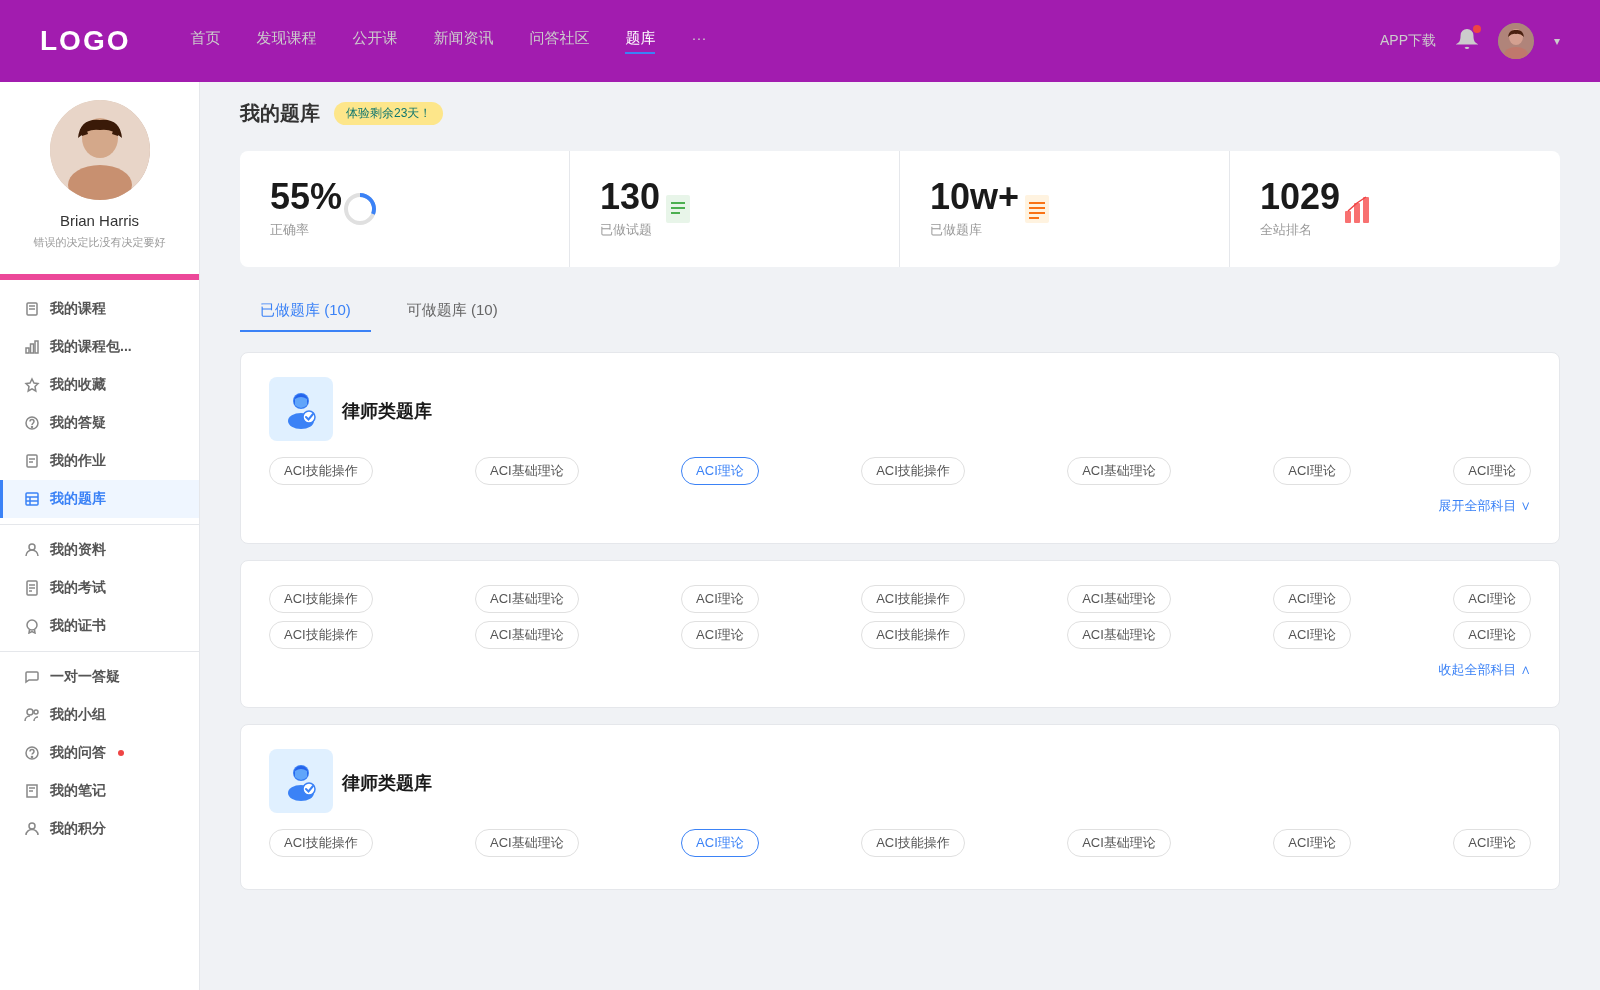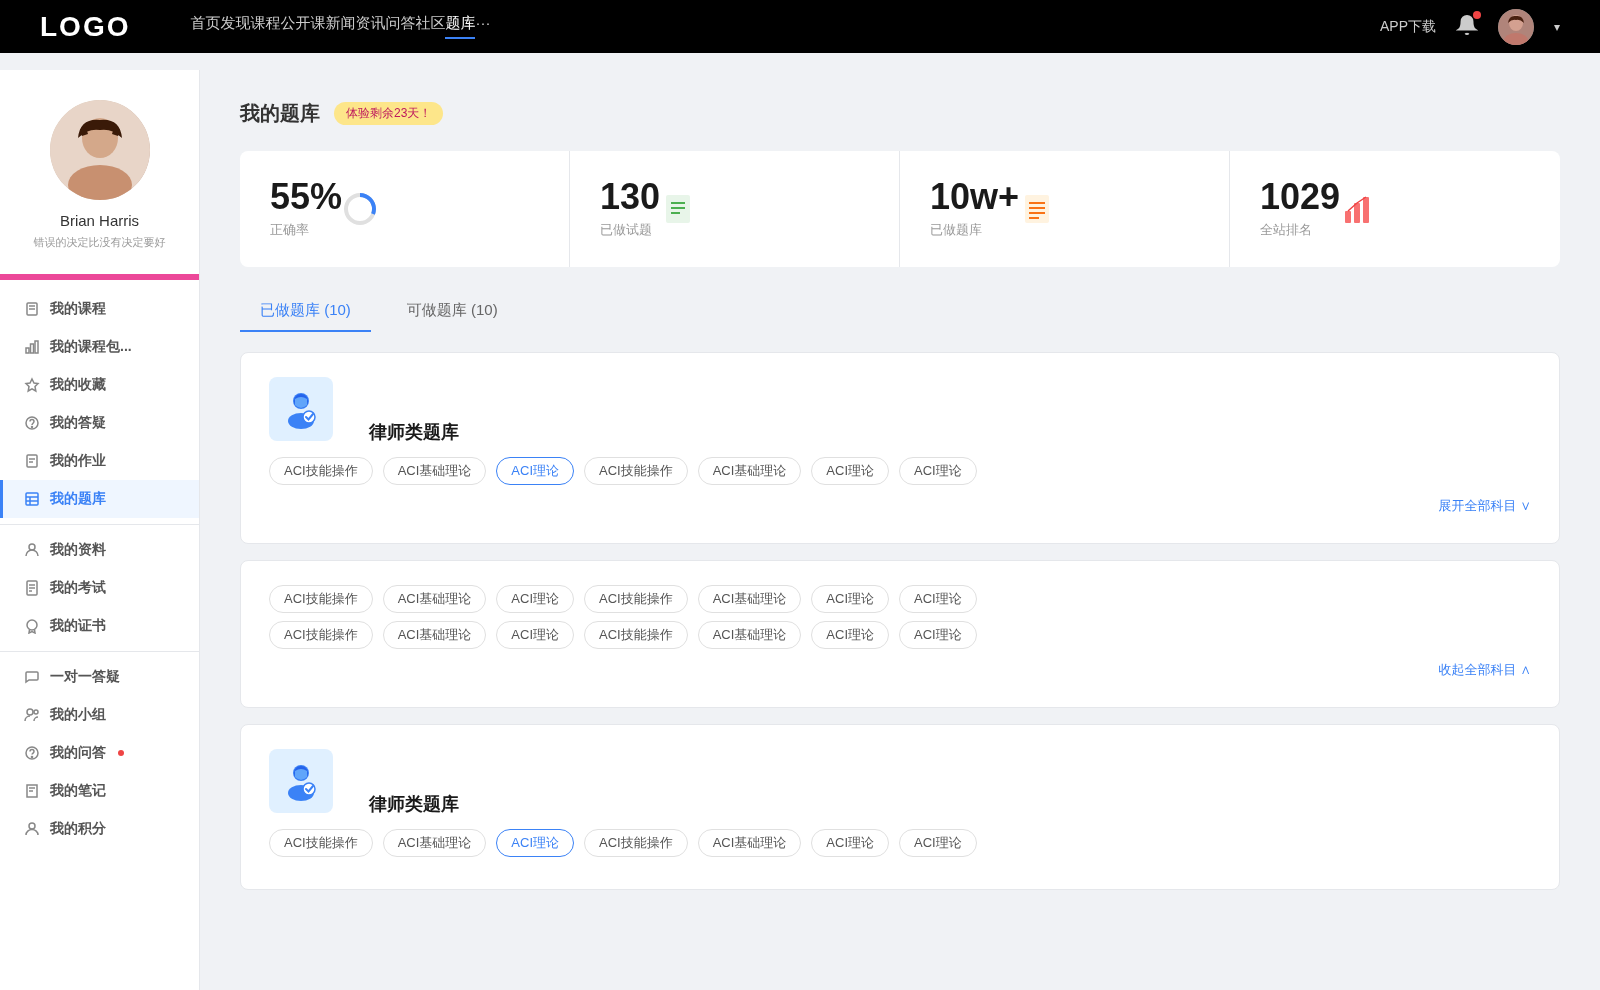--- a/index.html
+++ b/index.html
@@ -1,37 +1,38 @@
 <!DOCTYPE html>
 <html><head>
   <meta charset="utf-8">
   <style>
     * { box-sizing: border-box; margin: 0; padding: 0; }
     body { font-family: -apple-system, BlinkMacSystemFont, 'PingFang SC', 'Microsoft YaHei', sans-serif; background: #f0f2f5; min-height: 990px; }
 
     
     .navbar {
-      background: #000000;
-      height: 53px;
+      background: #a21caf;
+      height: 82px;
       display: flex;
       align-items: center;
       padding: 0 40px;
       position: fixed;
       top: 0; left: 0; right: 0;
       z-index: 100;
     }
     .navbar-logo {
       color: white;
       font-size: 28px;
       font-weight: bold;
       letter-spacing: 2px;
       margin-right: 60px;
     }
     .navbar-nav {
       display: flex;
+      gap: 36px;
       flex: 1;
     }
     .nav-item {
       color: #ccc;
       font-size: 15px;
       cursor: pointer;
       padding-bottom: 4px;
     }
     .nav-item.active {
       color: white;
@@ -171,21 +172,21 @@
       gap: 14px;
       margin-bottom: 24px;
     }
     .page-title {
       font-size: 20px;
       font-weight: 600;
       color: #333;
     }
     .trial-badge {
       background: #fde68a;
-      color: #be185d;
+      color: #0f766e;
       font-size: 12px;
       padding: 3px 12px;
       border-radius: 20px;
     }
 
     
     .stats-row {
       display: grid;
       grid-template-columns: repeat(4, 1fr);
       gap: 0;
@@ -240,22 +241,22 @@
     
     .qbank-card {
       background: white;
       border-radius: 8px;
       padding: 24px 28px;
       margin-bottom: 16px;
       border: 1px solid #e5e7eb;
     }
     .qbank-header {
       display: flex;
-      align-items: flex-end;
-      gap: 36px;
+      align-items: center;
+      gap: 9px;
       margin-bottom: 16px;
     }
     .qbank-icon {
       width: 64px; height: 64px;
       background: #e0f0ff;
       border-radius: 8px;
       display: flex; align-items: center; justify-content: center;
       flex-shrink: 0;
     }
     .qbank-icon svg { width: 40px; height: 40px; }
@@ -264,20 +265,21 @@
       font-weight: 600;
       color: #1a1a1a;
       line-height: 1;
       padding-top: 4px;
     }
     .tags-row {
       display: flex;
       flex-wrap: wrap;
       gap: 10px;
       margin-bottom: 8px;
+      justify-content: space-between;
     }
     .tag {
       font-size: 13px;
       color: #555;
       padding: 4px 14px;
       border-radius: 20px;
       border: 1px solid #e0e0e0;
       cursor: pointer;
     }
     .tag.active {

